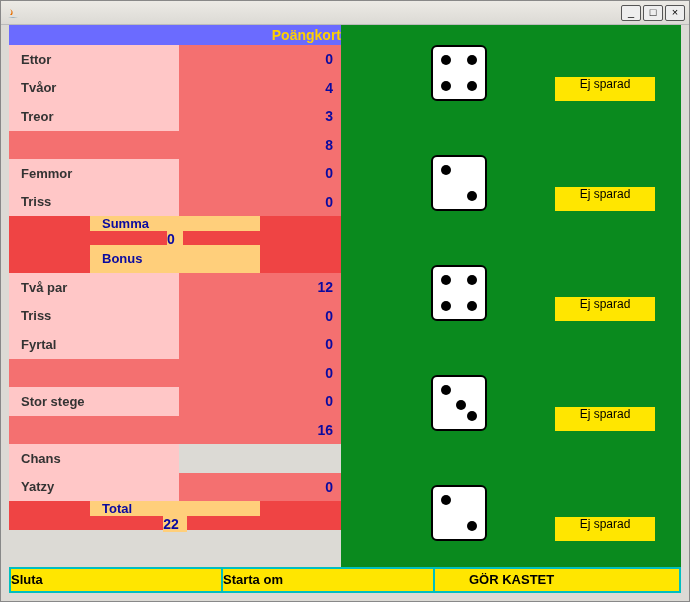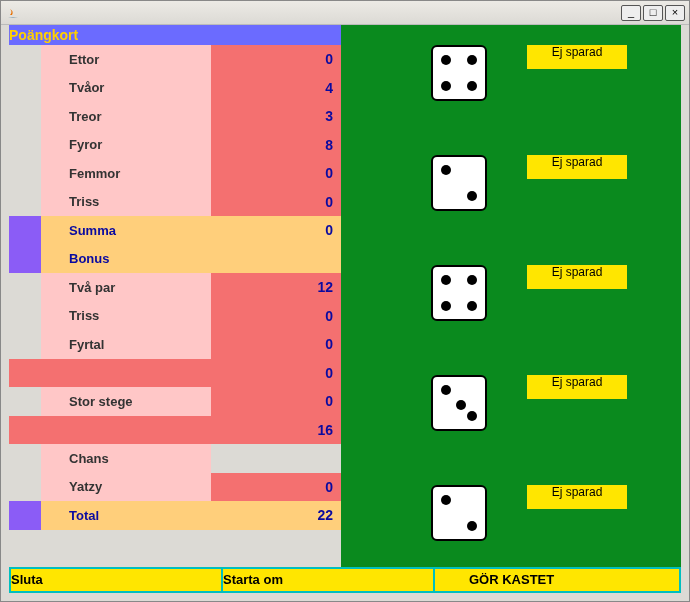--- a/index.html
+++ b/index.html
@@ -6,32 +6,32 @@
   body { font-family: Arial, sans-serif; background: #dcdad5; }
   .window { width: 690px; height: 602px; background: #dcdad5; border: 1px solid #888; position: relative; }
   .titlebar { height: 24px; background: linear-gradient(#eceae5,#dcdad5); display: flex; align-items: center; padding: 0 4px; border-bottom: 1px solid #bbb; }
   .java-icon { width: 16px; height: 16px; margin-right: 6px; }
   .title-spacer { flex: 1; }
   .win-btns { display: flex; gap: 2px; }
   .win-btn { width: 20px; height: 16px; border: 1px solid #555; background: #eee; font-size: 11px; line-height: 13px; text-align: center; cursor: default; border-radius: 2px; }
   .content { position: absolute; top: 24px; left: 8px; right: 8px; bottom: 8px; display: flex; flex-direction: column; }
   .main { flex: 1; display: flex; min-height: 0; }
   .scorecard { width: 332px; display: flex; flex-direction: column; }
-  .sc-header { background: #6b6bff; color: #ffd000; font-weight: bold; text-align: left; padding: 2px 0; font-size: 14px; }
+  .sc-header { background: #6b6bff; color: #ffd000; font-weight: bold; text-align: right; padding: 2px 0; font-size: 14px; }
   .sc-row { display: flex; height: 28.5px; align-items: center; }
-  .sc-row.summary { background: #8b5cf6; }
+  .sc-row.summary { background: #ef4444; flex-direction: column; }
   .sc-row.summary .lbl { color: #0a0aa0; font-weight: bold; }
   .sc-row.summary .val { color: #0a0aa0; font-weight: bold; }
-  .lbl { width: 170px; background: #ffc7c7; padding-left: 28px; font-size: 13px; font-weight: bold; color: #333; height: 100%; display: flex; align-items: center; margin-left: 32px; }
+  .lbl { width: 170px; background: #ffc7c7; padding-left: 12px; font-size: 13px; font-weight: bold; color: #333; height: 100%; display: flex; align-items: center; }
   .sc-row.summary .lbl { background: #ffcf7b; }
   .lbl.used { color: #a0a0a0; font-weight: normal; }
   .val { flex: 1; background: #f47070; text-align: right; padding-right: 8px; font-size: 14px; font-weight: bold; color: #0a0aa0; height: 100%; display: flex; align-items: center; justify-content: flex-end; }
   .sc-row.summary .val { background: #ffcf7b; }
   .dice-panel { flex: 1; background: #0a8a1e; position: relative; }
-  .die-group { position: absolute; left: 90px; display: flex; align-items: flex-start; }
+  .die-group { position: absolute; left: 90px; display: flex; align-items: flex-end; gap: 28px; }
   .die { width: 56px; height: 56px; background: #fff; border: 2px solid #000; border-radius: 6px; position: relative; }
   .pip { width: 10px; height: 10px; background: #000; border-radius: 50%; position: absolute; }
   .p-tl { top: 8px; left: 8px; }
   .p-tr { top: 8px; right: 8px; }
   .p-c  { top: 23px; left: 23px; }
   .p-bl { bottom: 8px; left: 8px; }
   .p-br { bottom: 8px; right: 8px; }
   .save-btn { margin-left: 40px; width: 100px; height: 24px; background: #ffe600; border: none; font-size: 12px; color: #000; text-align: center; }
   .bottom-bar { height: 26px; display: flex; background: #00bfbf; }
   .bottom-btn { flex: 1; background: #ffe600; margin: 2px 0 2px 2px; font-size: 13px; font-weight: bold; text-align: left; line-height: 22px; cursor: default; }
@@ -66,21 +66,20 @@
             </div>
             <div class="sc-row">
               <div class="lbl">Tvåor</div>
               <div class="val">4</div>
             </div>
             <div class="sc-row">
               <div class="lbl">Treor</div>
               <div class="val">3</div>
             </div>
             <div class="sc-row">
-              <div class="lbl">Fyror</div>
               <div class="val">8</div>
             </div>
             <div class="sc-row">
               <div class="lbl">Femmor</div>
               <div class="val">0</div>
             </div>
             <div class="sc-row">
               <div class="lbl">Triss</div>
               <div class="val">0</div>
             </div>

